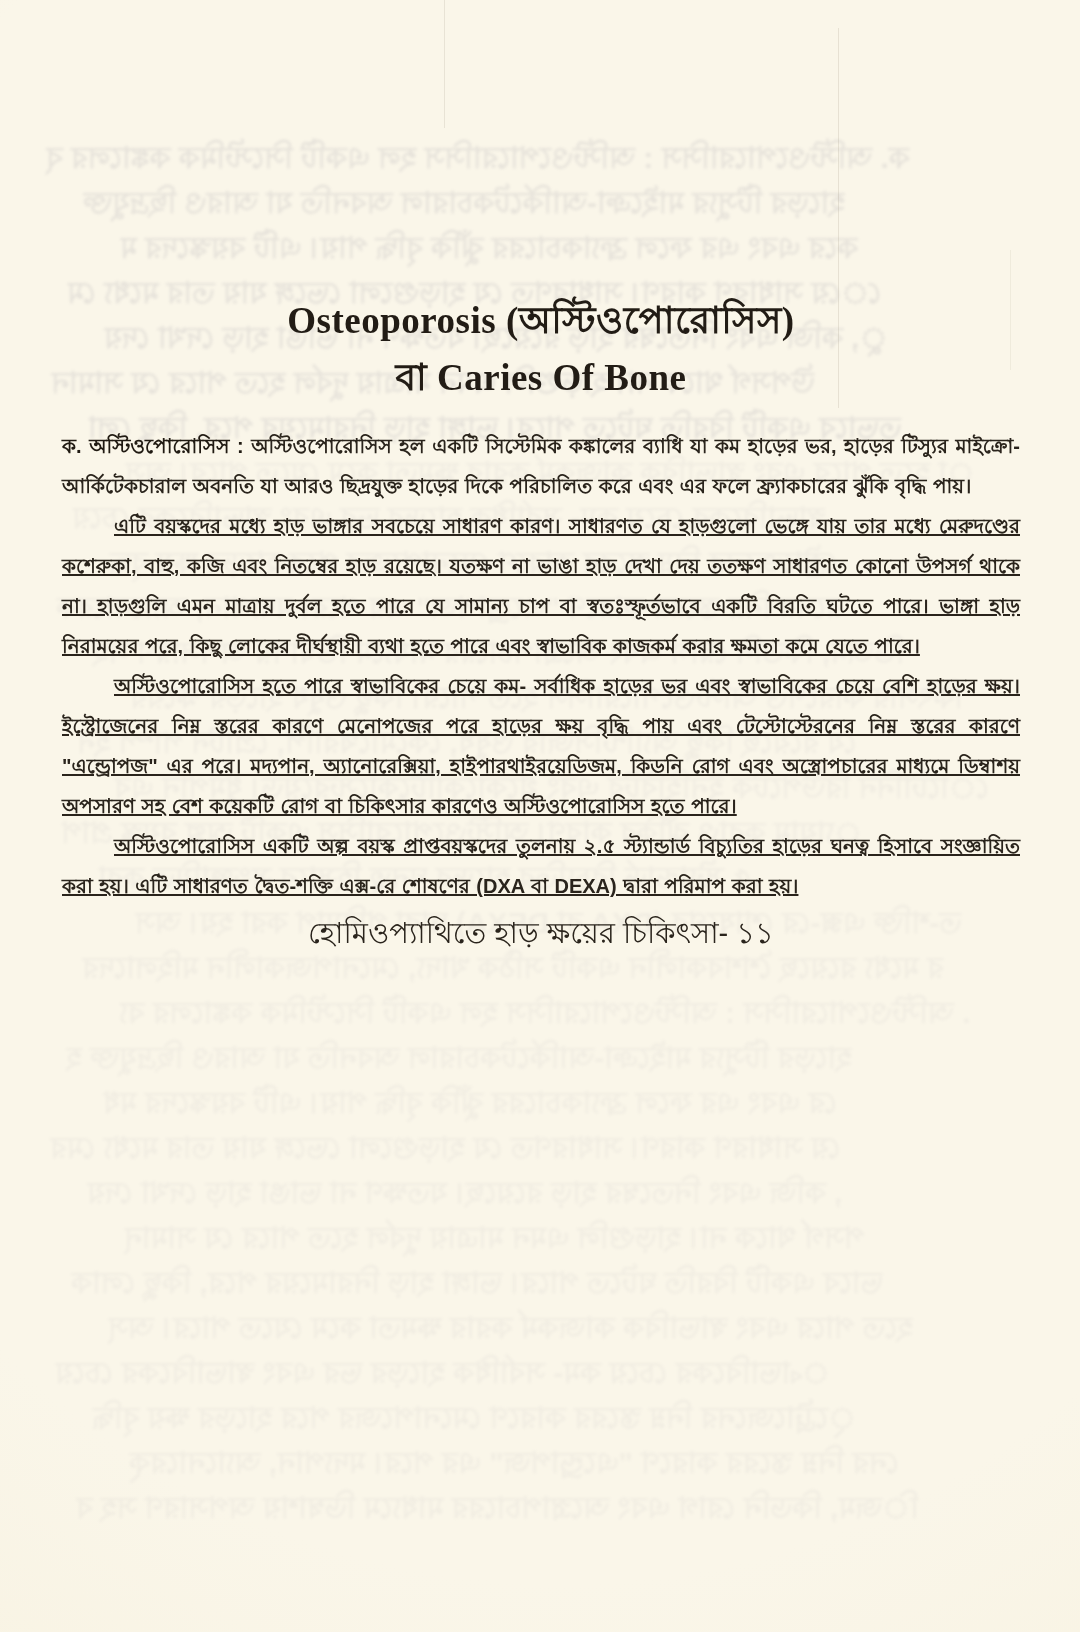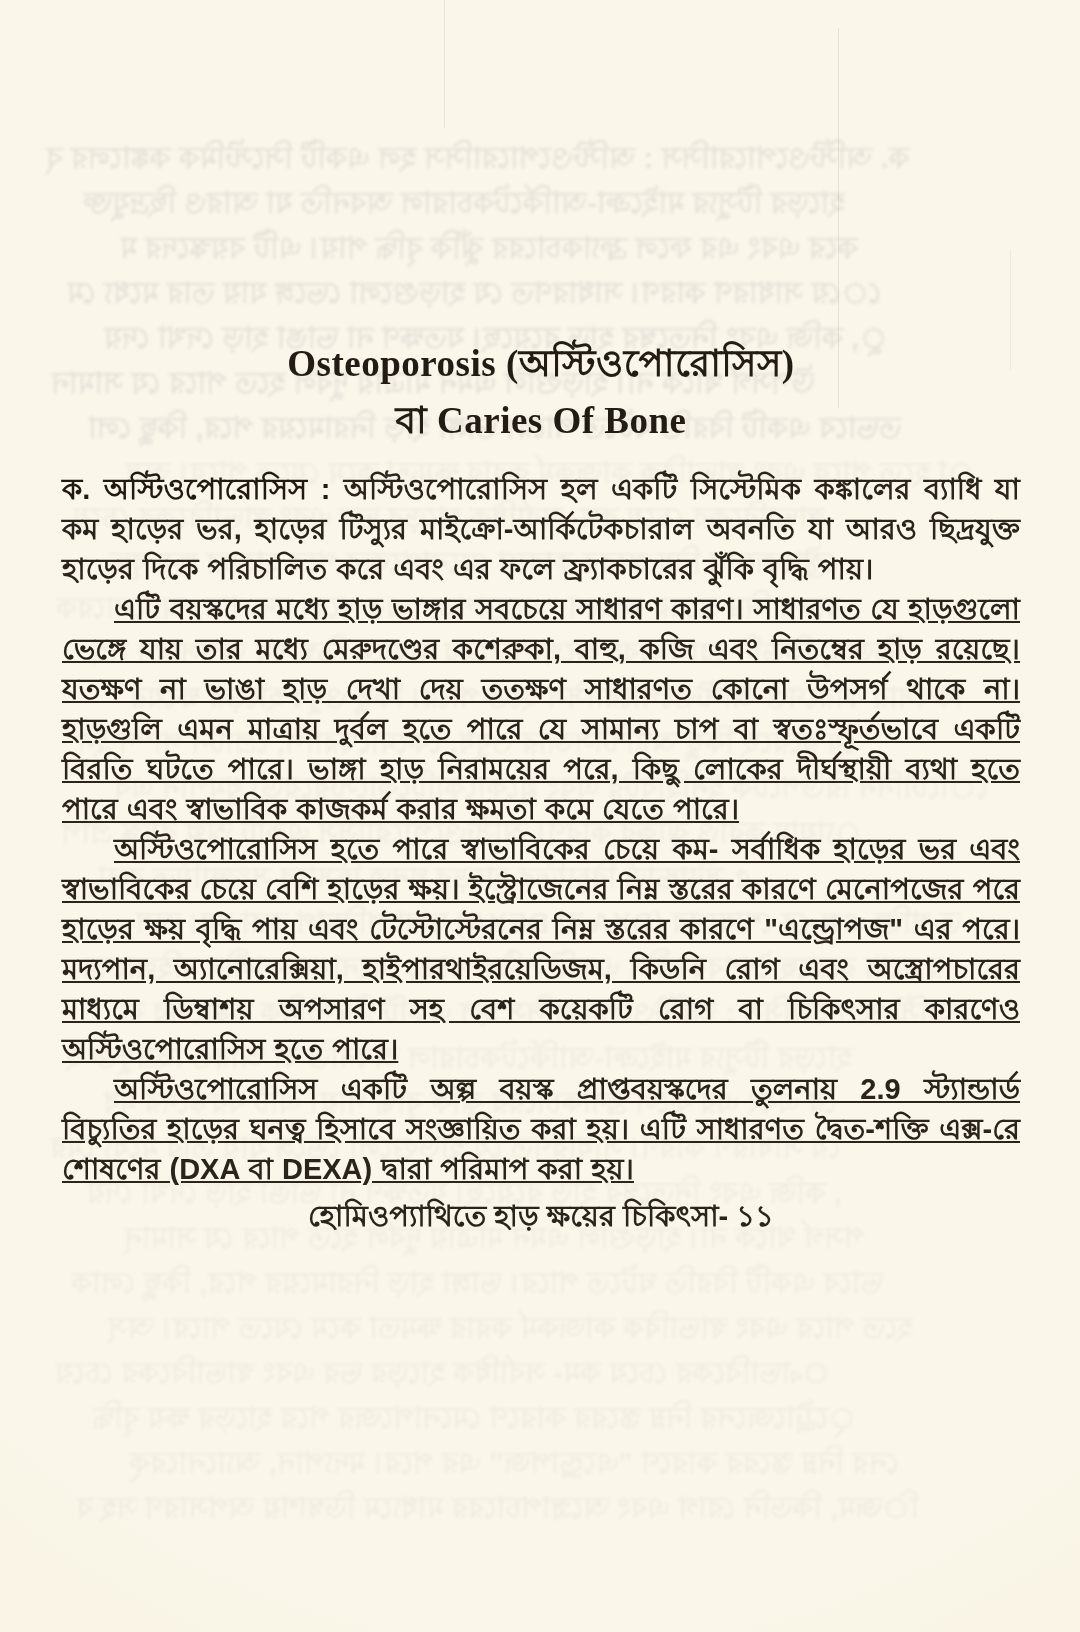--- a/index.html
+++ b/index.html
@@ -38,49 +38,48 @@
     color:#7d7a8c;
     transform:scaleX(-1);
     filter:blur(1.7px);
   }
   .bleed-line.strong{opacity:.15;}
   .bleed-line.faint{opacity:.065;}
   .content{
     position:absolute;inset:0;
     padding:298px 60px 0 62px;
     box-sizing:border-box;
-    margin-top:43px;
   }
   .title{
     text-align:center;
     font-family:"Liberation Serif","DejaVu Serif",serif;
     font-weight:700;
     font-size:37px;
     line-height:46px;
     color:#221c15;
     letter-spacing:.5px;
   }
   .title.second{margin-top:11px;}
   .bodytext{
     margin-top:25px;
-    font-size:29px;
+    font-size:20px;
     line-height:40px;
     font-weight:600;
     color:#2a241c;
     text-align:justify;
     word-spacing:1px;
   }
   .bodytext p{margin:0;}
   .bodytext p.indent{text-indent:52px;text-decoration:underline;}
   .para-lead{font-weight:800;color:#201a12;}
   .footer{
     margin-top:4px;
     text-align:center;
     font-size:29px;
-    font-weight:700;
+    font-weight:400;
     color:#2a241c;
   }
 </style>
 </head>
 <body>
 
 <div class="page">
 
   <div class="bleed" id="bleed-layer">
       <div class="bleed-line strong" style="top: 134px; left: 46px;">ক. অস্টিওপোরোসিস : অস্টিওপোরোসিস হল একটি সিস্টেমিক কঙ্কালের ব্</div>
@@ -121,19 +120,19 @@
   <div class="crease c3"></div>
 
   <div class="content">
     <div class="title">Osteoporosis (অস্টিওপোরোসিস)</div>
     <div class="title second">বা Caries Of Bone</div>
 
     <div class="bodytext" id="body-text">
         <p><span class="para-lead">ক. অস্টিওপোরোসিস :</span> অস্টিওপোরোসিস হল একটি সিস্টেমিক কঙ্কালের ব্যাধি যা কম হাড়ের ভর, হাড়ের টিস্যুর মাইক্রো-আর্কিটেকচারাল অবনতি যা আরও ছিদ্রযুক্ত হাড়ের দিকে পরিচালিত করে এবং এর ফলে ফ্র্যাকচারের ঝুঁকি বৃদ্ধি পায়।</p>
         <p class="indent">এটি বয়স্কদের মধ্যে হাড় ভাঙ্গার সবচেয়ে সাধারণ কারণ। সাধারণত যে হাড়গুলো ভেঙ্গে যায় তার মধ্যে মেরুদণ্ডের কশেরুকা, বাহু, কজি এবং নিতম্বের হাড় রয়েছে। যতক্ষণ না ভাঙা হাড় দেখা দেয় ততক্ষণ সাধারণত কোনো উপসর্গ থাকে না। হাড়গুলি এমন মাত্রায় দুর্বল হতে পারে যে সামান্য চাপ বা স্বতঃস্ফূর্তভাবে একটি বিরতি ঘটতে পারে। ভাঙ্গা হাড় নিরাময়ের পরে, কিছু লোকের দীর্ঘস্থায়ী ব্যথা হতে পারে এবং স্বাভাবিক কাজকর্ম করার ক্ষমতা কমে যেতে পারে।</p>
         <p class="indent">অস্টিওপোরোসিস হতে পারে স্বাভাবিকের চেয়ে কম- সর্বাধিক হাড়ের ভর এবং স্বাভাবিকের চেয়ে বেশি হাড়ের ক্ষয়। ইস্ট্রোজেনের নিম্ন স্তরের কারণে মেনোপজের পরে হাড়ের ক্ষয় বৃদ্ধি পায় এবং টেস্টোস্টেরনের নিম্ন স্তরের কারণে "এন্ড্রোপজ" এর পরে। মদ্যপান, অ্যানোরেক্সিয়া, হাইপারথাইরয়েডিজম, কিডনি রোগ এবং অস্ত্রোপচারের মাধ্যমে ডিম্বাশয় অপসারণ সহ বেশ কয়েকটি রোগ বা চিকিৎসার কারণেও অস্টিওপোরোসিস হতে পারে।</p>
-        <p class="indent">অস্টিওপোরোসিস একটি অল্প বয়স্ক প্রাপ্তবয়স্কদের তুলনায় 2.9 স্ট্যান্ডার্ড বিচ্যুতির হাড়ের ঘনত্ব হিসাবে সংজ্ঞায়িত করা হয়। এটি সাধারণত দ্বৈত-শক্তি এক্স-রে শোষণের (DXA বা DEXA) দ্বারা পরিমাপ করা হয়।</p>
+        <p class="indent">অস্টিওপোরোসিস একটি অল্প বয়স্ক প্রাপ্তবয়স্কদের তুলনায় ২.৫ স্ট্যান্ডার্ড বিচ্যুতির হাড়ের ঘনত্ব হিসাবে সংজ্ঞায়িত করা হয়। এটি সাধারণত দ্বৈত-শক্তি এক্স-রে শোষণের (DXA বা DEXA) দ্বারা পরিমাপ করা হয়।</p>
       </div>
 
     <div class="footer">হোমিওপ্যাথিতে হাড় ক্ষয়ের চিকিৎসা- ১১</div>
   </div>
 
 </div>
 
 </body></html>

